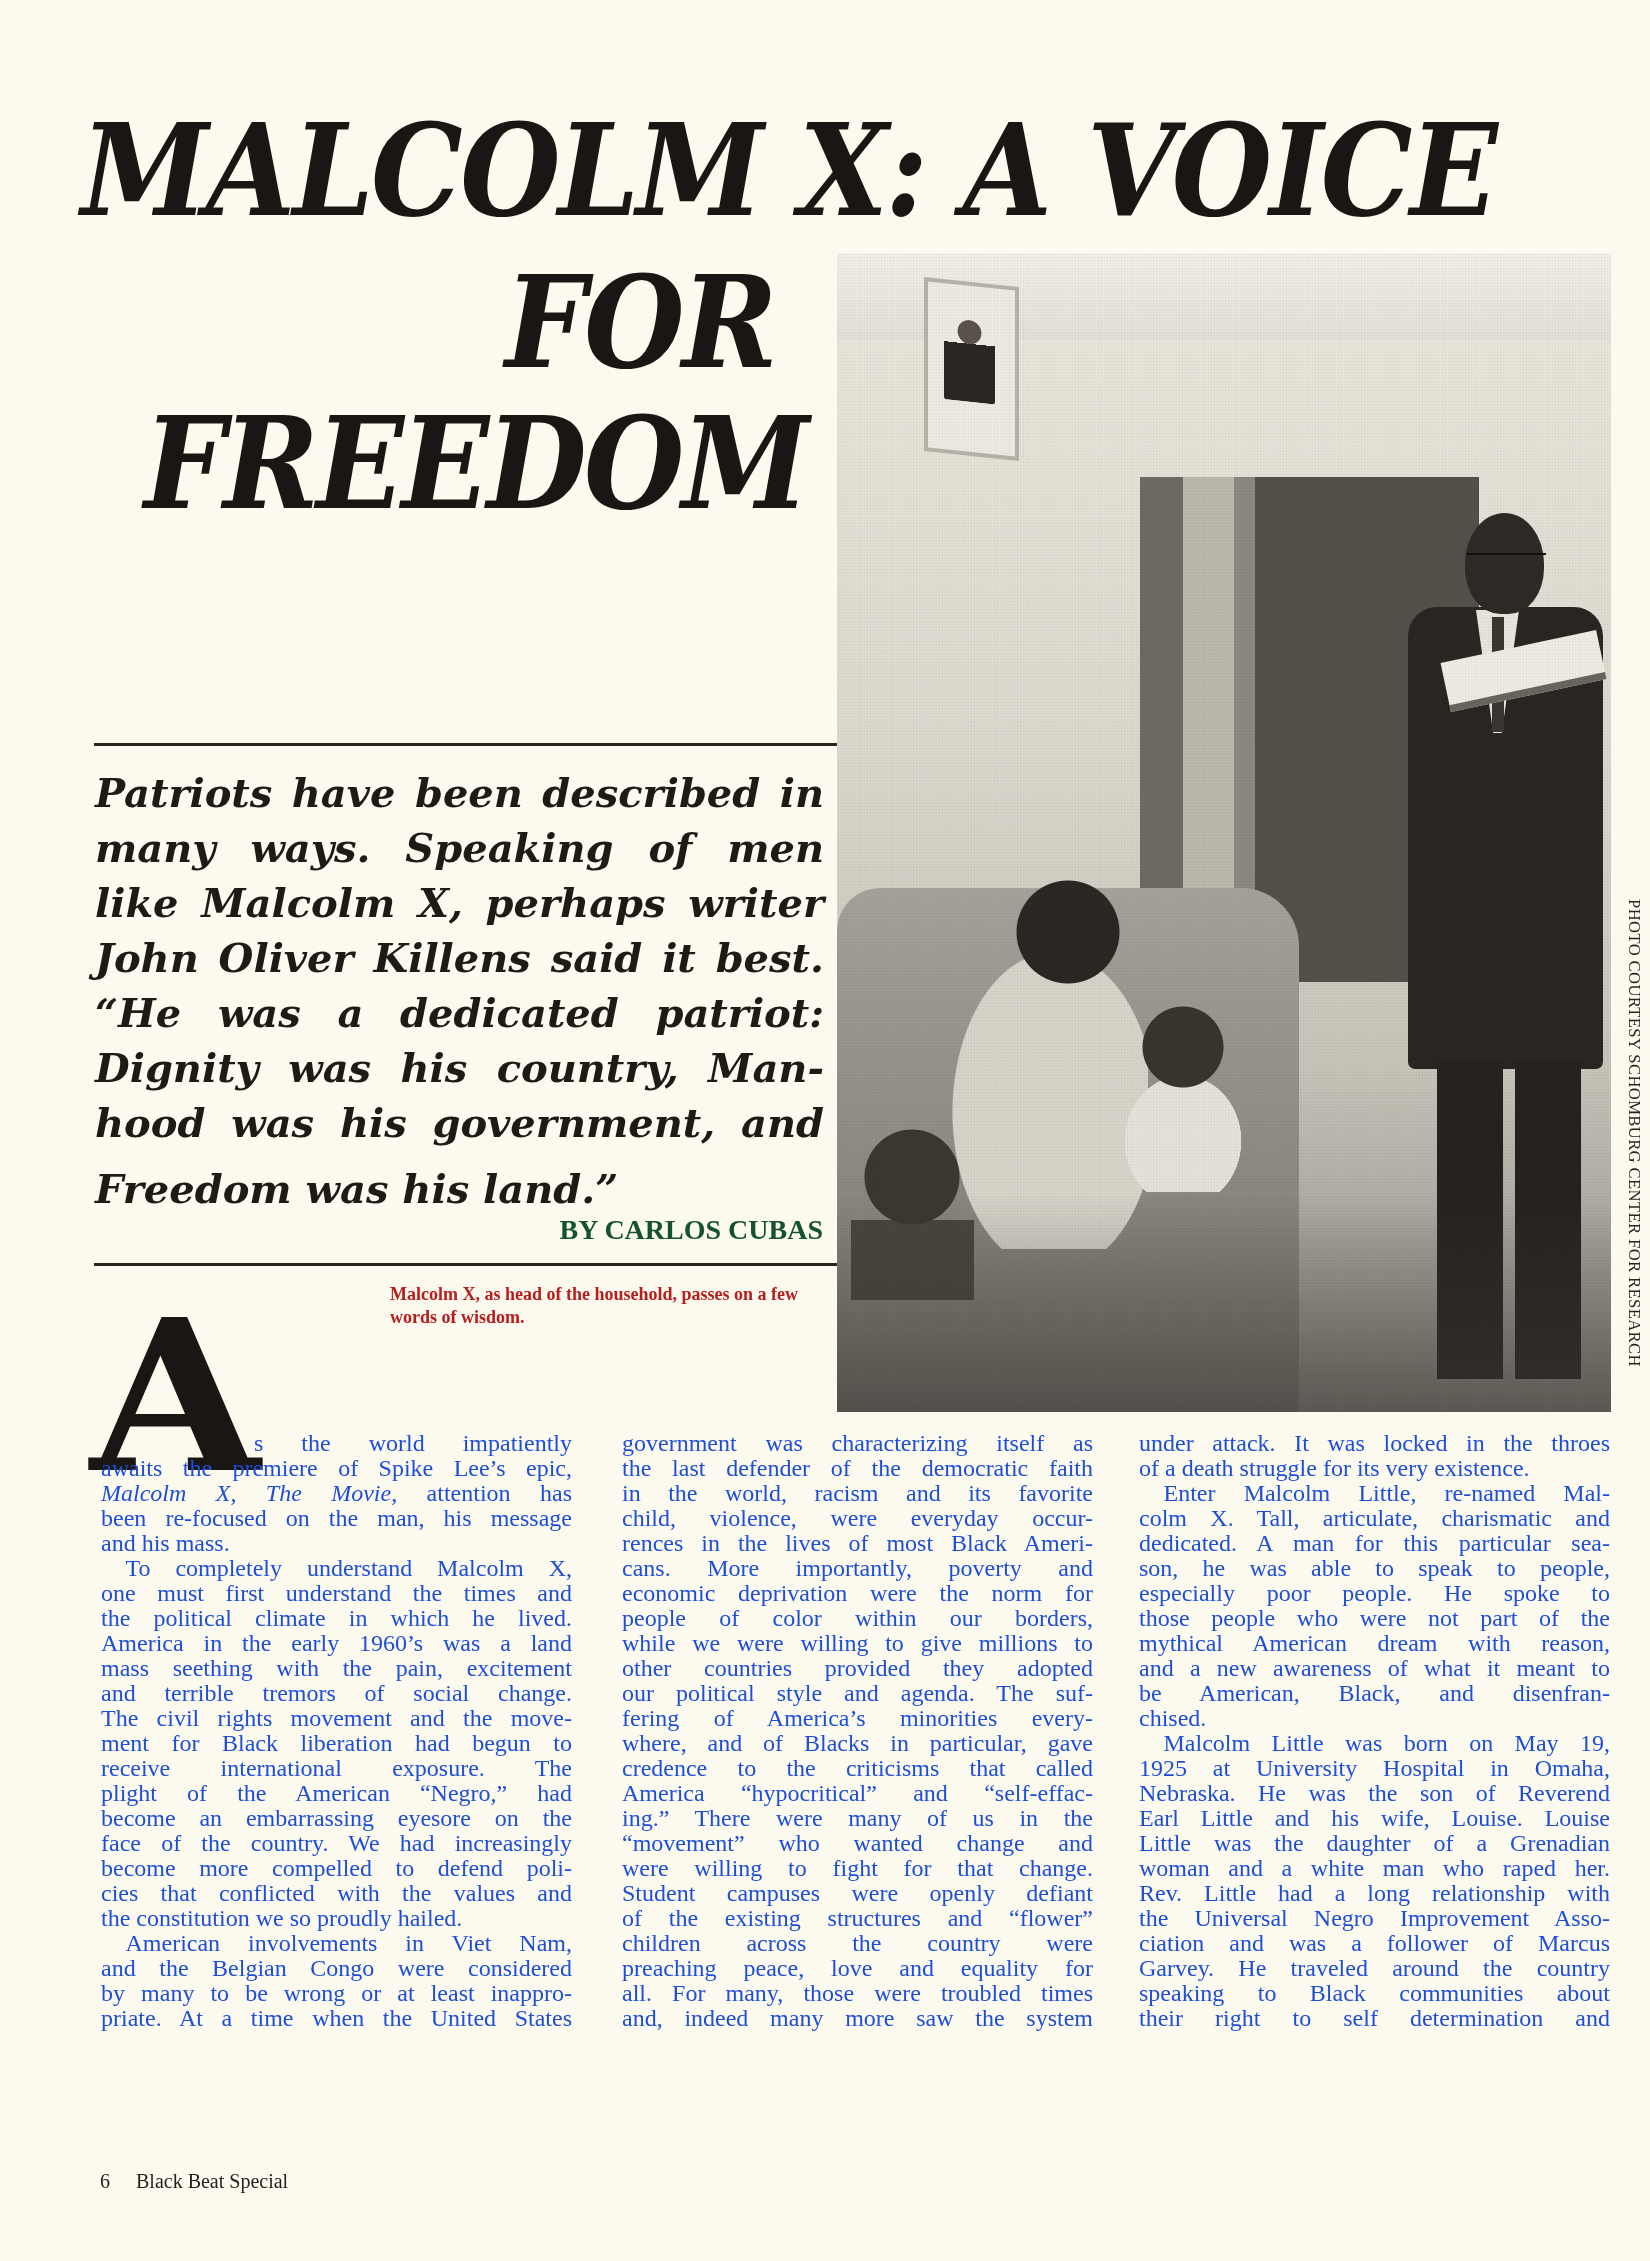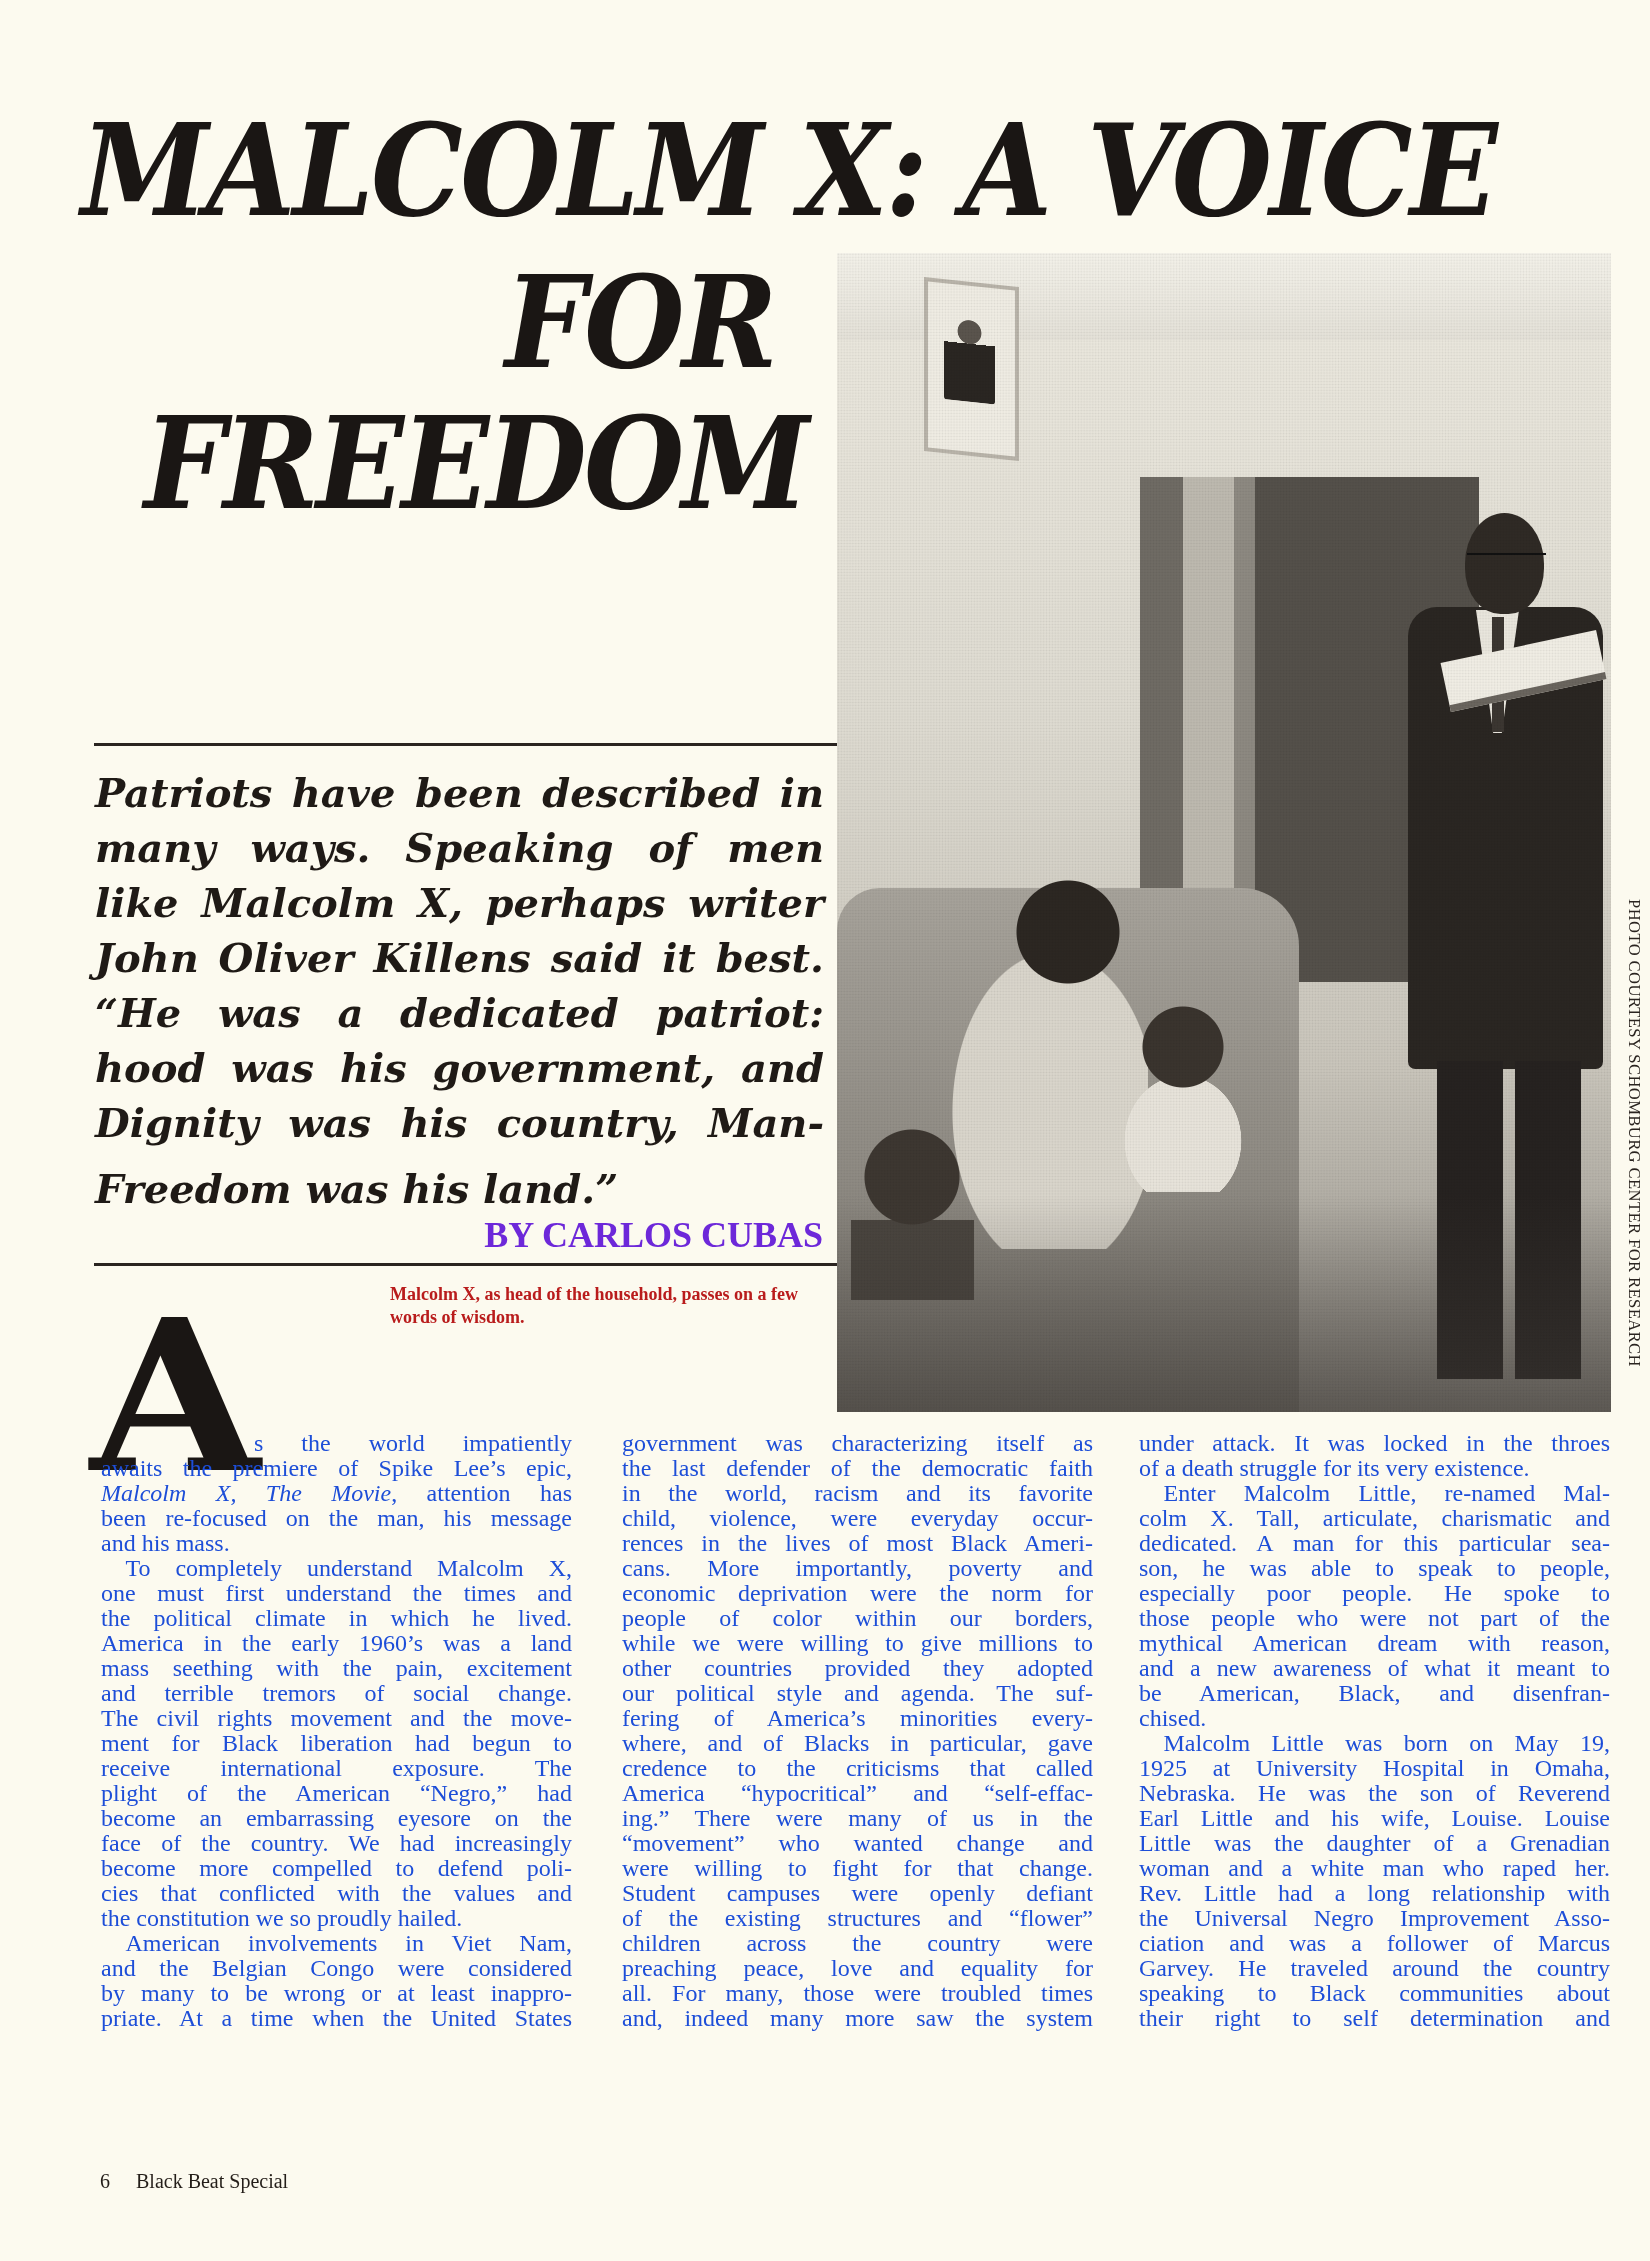--- a/index.html
+++ b/index.html
@@ -93,21 +93,21 @@
     font-size: 40px; line-height: 55px;
     text-align: justify; text-align-last: left;
     color: #1f1a16;
   }
   .deck .line { display: block; text-align: justify; text-align-last: justify; white-space: nowrap; }
   .deck .line.last { text-align-last: left; margin-top: 11px; }
 
   .byline {
     position: absolute; right: 828px; top: 1214px;
     font-family: "Liberation Serif", serif; font-weight: 700;
-    font-size: 36px; letter-spacing: 0px; color: #6d28d9; white-space: nowrap;
+    font-size: 28px; letter-spacing: 0px; color: #14532d; white-space: nowrap;
   }
 
   .caption {
     position: absolute; left: 390px; top: 1283px; width: 447px;
     font-family: "Liberation Serif", serif; font-weight: 700;
     font-size: 18px; line-height: 23px; color: #b91c1c;
   }
 
   
   .dropcap {
@@ -170,22 +170,22 @@
 
 <div class="credit">PHOTO COURTESY SCHOMBURG CENTER FOR RESEARCH</div>
 
 <div class="rule" style="left:94px; top:743px; width:743px;"></div>
 <div class="deck">
   <span class="line">Patriots have been described in</span>
   <span class="line">many ways. Speaking of men</span>
   <span class="line">like Malcolm X, perhaps writer</span>
   <span class="line">John Oliver Killens said it best.</span>
   <span class="line">“He was a dedicated patriot:</span>
+  <span class="line">Dignity was his country, Man-</span>
   <span class="line">hood was his government, and</span>
-  <span class="line">Dignity was his country, Man-</span>
   <span class="line last">Freedom was his land.”</span>
 </div>
 <div class="byline">BY CARLOS CUBAS</div>
 <div class="rule" style="left:94px; top:1263px; width:743px;"></div>
 
 <div class="caption">Malcolm X, as head of the household, passes on a few words of wisdom.</div>
 
 <div class="dropcap">A</div>
 
 <div class="col col1">

